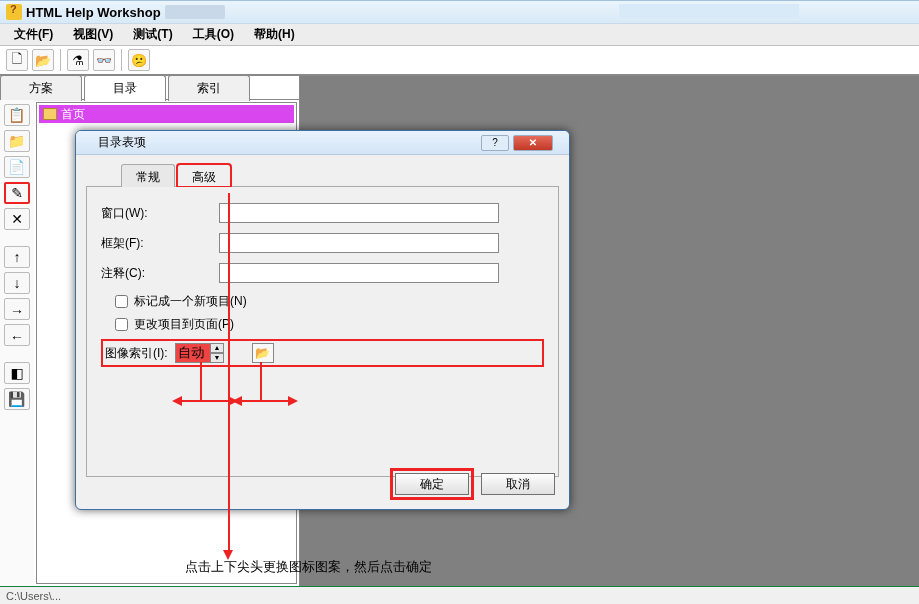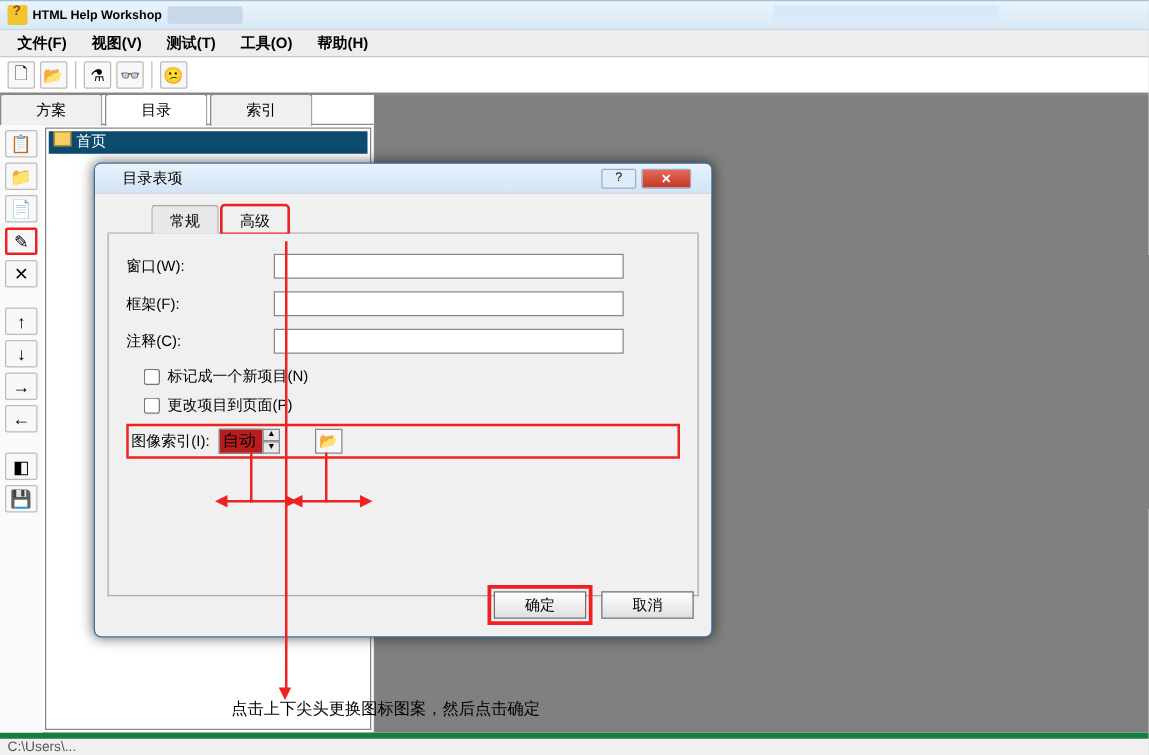--- a/index.html
+++ b/index.html
@@ -1,21 +1,21 @@
 <!DOCTYPE html>
 <html><head>
 <meta charset="utf-8">
 <style>
   * { box-sizing: border-box; margin: 0; padding: 0; }
   body { font-family: "Microsoft YaHei", Tahoma, sans-serif; font-size: 12px; background: #fff; width: 919px; height: 604px; overflow: hidden; position: relative; }
   
   .titlebar { height: 24px; background: linear-gradient(to bottom, #eaf4fc, #d8e9f7); display: flex; align-items: center; padding-left: 6px; border-top: 1px solid #a0c0dd; border-bottom: 1px solid #c8d8e8; }
   .titlebar-icon { width: 16px; height: 16px; margin-right: 4px; background: #f4c430; border-radius: 2px; position: relative; }
   .titlebar-icon::after { content: "?"; position: absolute; left: 4px; top: -1px; font-size: 11px; font-weight: bold; color: #8b4513; }
-  .titlebar-text { font-size: 10px; color: #000; font-weight: bold; }
+  .titlebar-text { font-size: 13px; color: #000; font-weight: bold; }
   .titlebar-smudge { width: 60px; height: 14px; background: #c8d8e8; margin-left: 4px; border-radius: 2px; }
   .titlebar-right-smudge { position: absolute; right: 120px; top: 4px; width: 180px; height: 14px; background: #d8e9f7; }
   
   .menubar { height: 22px; background: #ededed; display: flex; align-items: center; padding-left: 4px; border-bottom: 1px solid #c0c0c0; }
   .menubar span { padding: 3px 10px; cursor: default; font-weight: bold; }
   
   .toolbar-main { height: 30px; background: #fff; border-bottom: 2px solid #888; display: flex; align-items: center; padding-left: 6px; gap: 4px; }
   .tb-btn { width: 22px; height: 22px; border: 1px solid #bbb; border-radius: 2px; display: flex; align-items: center; justify-content: center; background: #f8f8f8; cursor: pointer; font-size: 13px; }
   .tb-sep { width: 1px; height: 22px; background: #bbb; margin: 0 2px; }
   
@@ -25,21 +25,21 @@
   .tabs { height: 24px; display: flex; align-items: center; border-bottom: 1px solid #888; background: #fff; }
   .tab { padding: 4px 28px; border: 1px solid #888; border-bottom: none; margin-right: 2px; background: #f0f0f0; border-radius: 3px 3px 0 0; cursor: pointer; }
   .tab.active { background: #fff; font-weight: normal; }
   
   .side-tools { width: 34px; background: #fafafa; display: flex; flex-direction: column; align-items: center; padding-top: 4px; gap: 4px; }
   .side-btn { width: 26px; height: 22px; border: 1px solid #bbb; border-radius: 2px; display: flex; align-items: center; justify-content: center; background: #f8f8f8; cursor: pointer; font-size: 14px; }
   .side-btn.highlighted { border: 2px solid #e22; }
   
   .tree-area { flex: 1; display: flex; }
   .tree { flex: 1; background: #fff; border: 1px solid #888; margin: 2px; padding: 2px; }
-  .tree-item { display: flex; height: 18px; background: #0c4a6e; color: #fff; padding-left: 4px; gap: 4px; }
+  .tree-item { display: flex; align-items: center; height: 18px; background: #d946ef; color: #fff; padding-left: 4px; gap: 4px; }
   .tree-icon { width: 14px; height: 12px; background: #f7cd65; border: 1px solid #b08a2a; display: inline-block; }
   
   .content-area { flex: 1; background: #808080; position: relative; }
   
   
   .dialog { position: absolute; left: 75px; top: 130px; width: 495px; height: 380px; background: #f0f0f0; border: 1px solid #3e6fa3; border-radius: 6px; box-shadow: 0 0 10px rgba(0,0,0,0.6); }
   .dlg-titlebar { height: 24px; background: linear-gradient(to bottom, #e8f2fc, #d4e5f6); border-radius: 5px 5px 0 0; display: flex; align-items: center; padding: 0 16px; border-bottom: 1px solid #b4c8dd; }
   .dlg-title { flex: 1; padding-left: 6px; font-size: 12px; }
   .dlg-btn { width: 28px; height: 16px; border: 1px solid #9aaec6; border-radius: 2px; margin-left: 4px; display: flex; align-items: center; justify-content: center; font-size: 10px; background: #e0ecf8; cursor: pointer; }
   .dlg-btn.close { background: linear-gradient(to bottom, #e46a5a, #c33826); color: #fff; width: 40px; font-weight: bold; }
@@ -56,30 +56,30 @@
   .form-label { width: 70px; }
   .form-input { flex: 1; height: 20px; border: 1px solid #888; background: #fff; padding: 0 4px; }
   .form-input.short { flex: none; width: 280px; }
   
   .chk-row { display: flex; align-items: center; margin: 6px 0; padding-left: 14px; }
   .chk-row input { margin-right: 6px; }
   
   .image-index-row { display: flex; align-items: center; }
   .image-index-row.highlighted { border: 2px solid #e22; padding: 2px; }
   .spinner-wrap { display: flex; align-items: center; }
-  .spinner-input { width: 36px; height: 20px; border: 1px solid #888; background: #b91c1c; padding: 0 2px; text-align: left; }
+  .spinner-input { width: 36px; height: 20px; border: 1px solid #888; background: #ef4444; padding: 0 2px; text-align: left; }
   .spinner-btns { display: flex; flex-direction: column; margin-left: -1px; }
   .spinner-btn { width: 14px; height: 10px; border: 1px solid #888; background: #e8e8e8; font-size: 7px; line-height: 7px; text-align: center; cursor: pointer; }
   .browse-btn { width: 22px; height: 20px; border: 1px solid #888; background: #f8f8f8; margin-left: 28px; display: flex; align-items: center; justify-content: center; cursor: pointer; }
   
   .dlg-footer { position: absolute; right: 14px; bottom: 14px; display: flex; gap: 12px; }
   .dlg-footer-btn { width: 74px; height: 22px; border: 1px solid #707070; background: linear-gradient(to bottom, #fdfdfd, #e0e0e0); cursor: pointer; font-size: 12px; }
   .dlg-footer-btn.highlighted { outline: 3px solid #e22; outline-offset: 2px; }
   
-  .statusbar { height: 18px; background: #f0f0f0; border-top: 5px solid #15803d; font-size: 11px; padding-left: 6px; display: flex; align-items: center; color: #555; }
+  .statusbar { height: 18px; background: #f0f0f0; border-top: 1px solid #15803d; font-size: 11px; padding-left: 6px; display: flex; align-items: center; color: #555; }
   
   
   .annotation-text { position: absolute; left: 185px; top: 558px; font-size: 13px; color: #000; }
   .arrow { position: absolute; background: #e22; }
   .arrowhead { position: absolute; width: 0; height: 0; }
   .ah-down { border-left: 5px solid transparent; border-right: 5px solid transparent; border-top: 10px solid #e22; }
   .ah-right { border-top: 5px solid transparent; border-bottom: 5px solid transparent; border-left: 10px solid #e22; }
   .ah-left { border-top: 5px solid transparent; border-bottom: 5px solid transparent; border-right: 10px solid #e22; }
 </style>
 </head>

